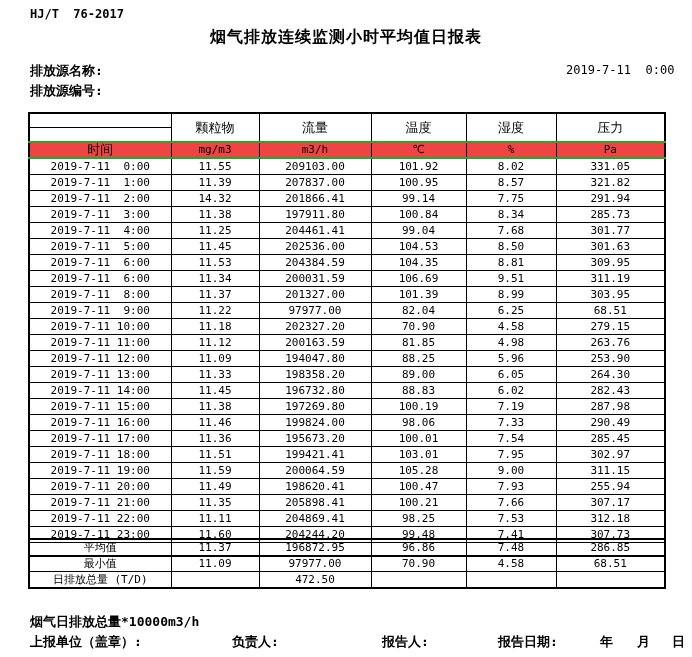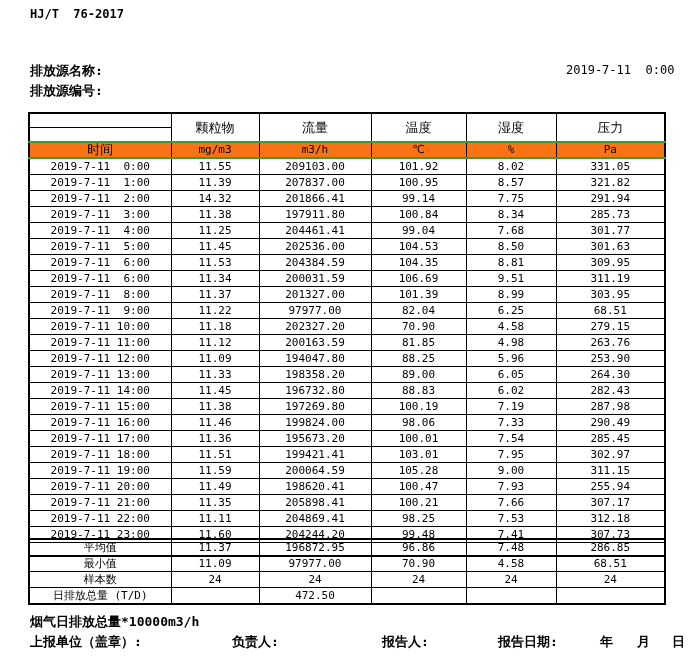--- a/index.html
+++ b/index.html
@@ -11,40 +11,41 @@
   .src-name{position:absolute;left:30px;top:62px;font-weight:bold;font-size:13px;}
   .src-code{position:absolute;left:30px;top:82px;font-weight:bold;font-size:13px;}
   .hdr-date{position:absolute;left:566px;top:63px;font-size:12px;}
   table{border-collapse:collapse;table-layout:fixed;width:636px;}
   .main-table{position:absolute;left:28px;top:112px;}
   .summary-table{position:absolute;left:28px;top:538px;}
   td{border:1px solid #000;padding:0;text-align:center;font-size:11px;height:15px;line-height:14px;overflow:hidden;white-space:nowrap;}
   .main-table, .summary-table{border:2px solid #000;}
   tr.h1 td{height:13px;font-size:13px;}
   tr.h2 td{height:13px;}
-  tr.unit-row td{background:#f97316;border-top:2px solid #2fa12f;border-bottom:2px solid #2fa12f;font-size:11px;height:14px;}
+  tr.unit-row td{background:#ef4444;border-top:2px solid #2fa12f;border-bottom:2px solid #2fa12f;font-size:11px;height:14px;}
   tr.unit-row td.time-hdr{font-size:13px;}
   tr.blank-row td{height:12px;}
   .footer-note{position:absolute;left:30px;top:613px;font-weight:bold;font-size:13px;}
   .footer-line{position:absolute;left:0;top:633px;width:692px;font-weight:bold;font-size:13px;}
   .footer-line span{position:absolute;top:0;}
   .fl-unit{left:30px;}
   .fl-resp{left:232px;}
   .fl-rept{left:362px;margin-left:20px;}
   .fl-date{left:498px;}
   .fl-year{left:600px;}
   .fl-month{left:637px;}
   .fl-day{left:672px;}
 </style>
 </head>
 <body>
 
 <div class="page">
 
   <div class="std pre">HJ/T  76-2017</div>
+  <div class="title">烟气排放连续监测小时平均值日报表</div>
   <div class="src-name">排放源名称:</div>
   <div class="src-code">排放源编号:</div>
   <div class="hdr-date pre">2019-7-11  0:00</div>
 
   <table class="main-table">
     <colgroup>
       <col style="width:142px">
         <col style="width:88px">
         <col style="width:112px">
       <col style="width:95px">
@@ -298,28 +299,20 @@
         </tr>
         <tr>
           <td>最小值</td>
           <td>11.09</td>
           <td>97977.00</td>
           <td>70.90</td>
           <td>4.58</td>
           <td>68.51</td>
         </tr>
         <tr>
-          <td>样本数</td>
-          <td>24</td>
-          <td>24</td>
-          <td>24</td>
-          <td>24</td>
-          <td>24</td>
-        </tr>
-        <tr>
           <td>日排放总量 (T/D)</td>
           <td></td>
           <td>472.50</td>
           <td></td>
           <td></td>
           <td></td>
         </tr>
       </tbody>
   </table>
 

